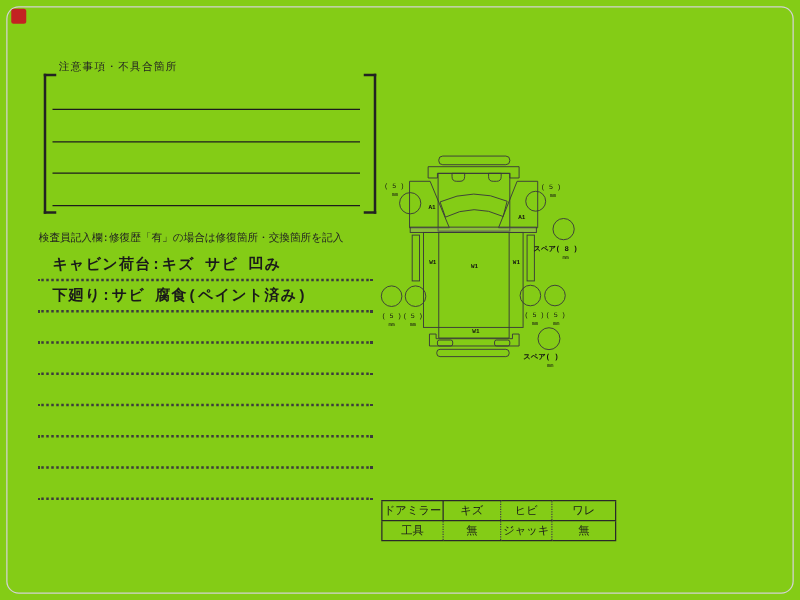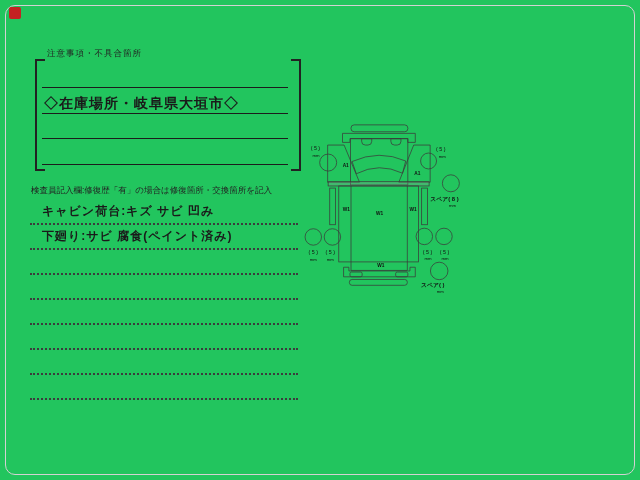--- a/index.html
+++ b/index.html
@@ -1,17 +1,17 @@
 <!DOCTYPE html>
 <html><head>
 <meta charset="utf-8">
 <style>
   html,body{margin:0;padding:0;background:#fff;}
-  #stage{position:relative;width:640px;height:480px;background:#22c55e;overflow:hidden;
-         font-family:Liberation Sans, sans-serif;color:#1a1a1a;}
+  #stage{position:relative;width:640px;height:480px;background:#84cc16;overflow:hidden;
+         font-family:Liberation Mono, monospace;color:#1a1a1a;}
   .abs{position:absolute;}
   .frame{left:5px;top:5px;width:628px;height:468px;border:1px solid #d2d2d2;border-radius:10px;}
   .red-sq{left:9px;top:7px;width:12px;height:12px;background:#c32222;border-radius:2px;}
   .cap{font-size:8.5px;letter-spacing:1px;color:#222;white-space:nowrap;}
   .big{font-size:14px;font-weight:bold;letter-spacing:1px;white-space:nowrap;}
   .mid{font-size:12px;font-weight:bold;letter-spacing:1px;white-space:nowrap;}
   .solid-line{height:0;border-top:1.5px solid #1c1c1c;}
   .dot-line{height:0;border-top:2px dotted #3c3c3c;}
   .brk{width:8px;height:108px;top:59px;}
   .brk-l{left:35px;border-left:2px solid #222;border-top:2px solid #222;border-bottom:2px solid #222;}
@@ -34,21 +34,20 @@
 
   <div class="abs frame"></div>
   <div class="abs red-sq"></div>
 
   <div class="abs cap" style="left:47px;top:48px;">注意事項・不具合箇所</div>
   <div class="abs brk brk-l"></div>
   <div class="abs brk brk-r"></div>
 
   <div class="abs solid-line" style="left:42px;top:87px;width:246px;"></div>
 
-  <div class="abs big" style="left:44px;top:95px;">◇在庫場所・岐阜県大垣市◇</div>
   <div class="abs solid-line" style="left:42px;top:113px;width:246px;"></div>
   <div class="abs solid-line" style="left:42px;top:138px;width:246px;"></div>
   <div class="abs solid-line" style="left:42px;top:164px;width:246px;"></div>
 
   <div class="abs cap" style="left:31px;top:185px;letter-spacing:0;">検査員記入欄:修復歴「有」の場合は修復箇所・交換箇所を記入</div>
 
   <div class="abs mid" style="left:42px;top:203px;">キャビン荷台:キズ サビ 凹み</div>
   <div class="abs dot-line" style="left:30px;top:223px;width:268px;"></div>
 
   <div class="abs mid" style="left:42px;top:228px;">下廻り:サビ 腐食(ペイント済み)</div>
@@ -125,14 +124,30 @@
     <text class="t8" x="541" y="319" text-anchor="middle">mm</text>
     <text class="t10" x="572" y="307" text-anchor="middle">( 5 )</text>
     <text class="t8" x="573" y="319" text-anchor="middle">mm</text>
 
     <text class="t11" x="572" y="207" text-anchor="middle">スペア( 8 )</text>
     <text class="t8" x="587" y="219" text-anchor="middle">mm</text>
     <text class="t11" x="550" y="369" text-anchor="middle">スペア(  )</text>
     <text class="t8" x="564" y="381" text-anchor="middle">mm</text>
   </svg>
 
+  <table class="chk abs" style="left:305px;top:400px;width:183px;">
+    <tbody>
+        <tr>
+      <td style="width:48px;border-right:1px solid #2a2a2a;">ドアミラー</td>
+      <td style="width:45px;">キズ</td>
+      <td style="width:40px;">ヒビ</td>
+      <td style="width:50px;">ワレ</td>
+    </tr>
+    <tr>
+      <td>工具</td>
+      <td>無</td>
+      <td>ジャッキ</td>
+      <td>無</td>
+    </tr>
+  </tbody>
+    </table>
 
 </div>
 
 </body></html>

